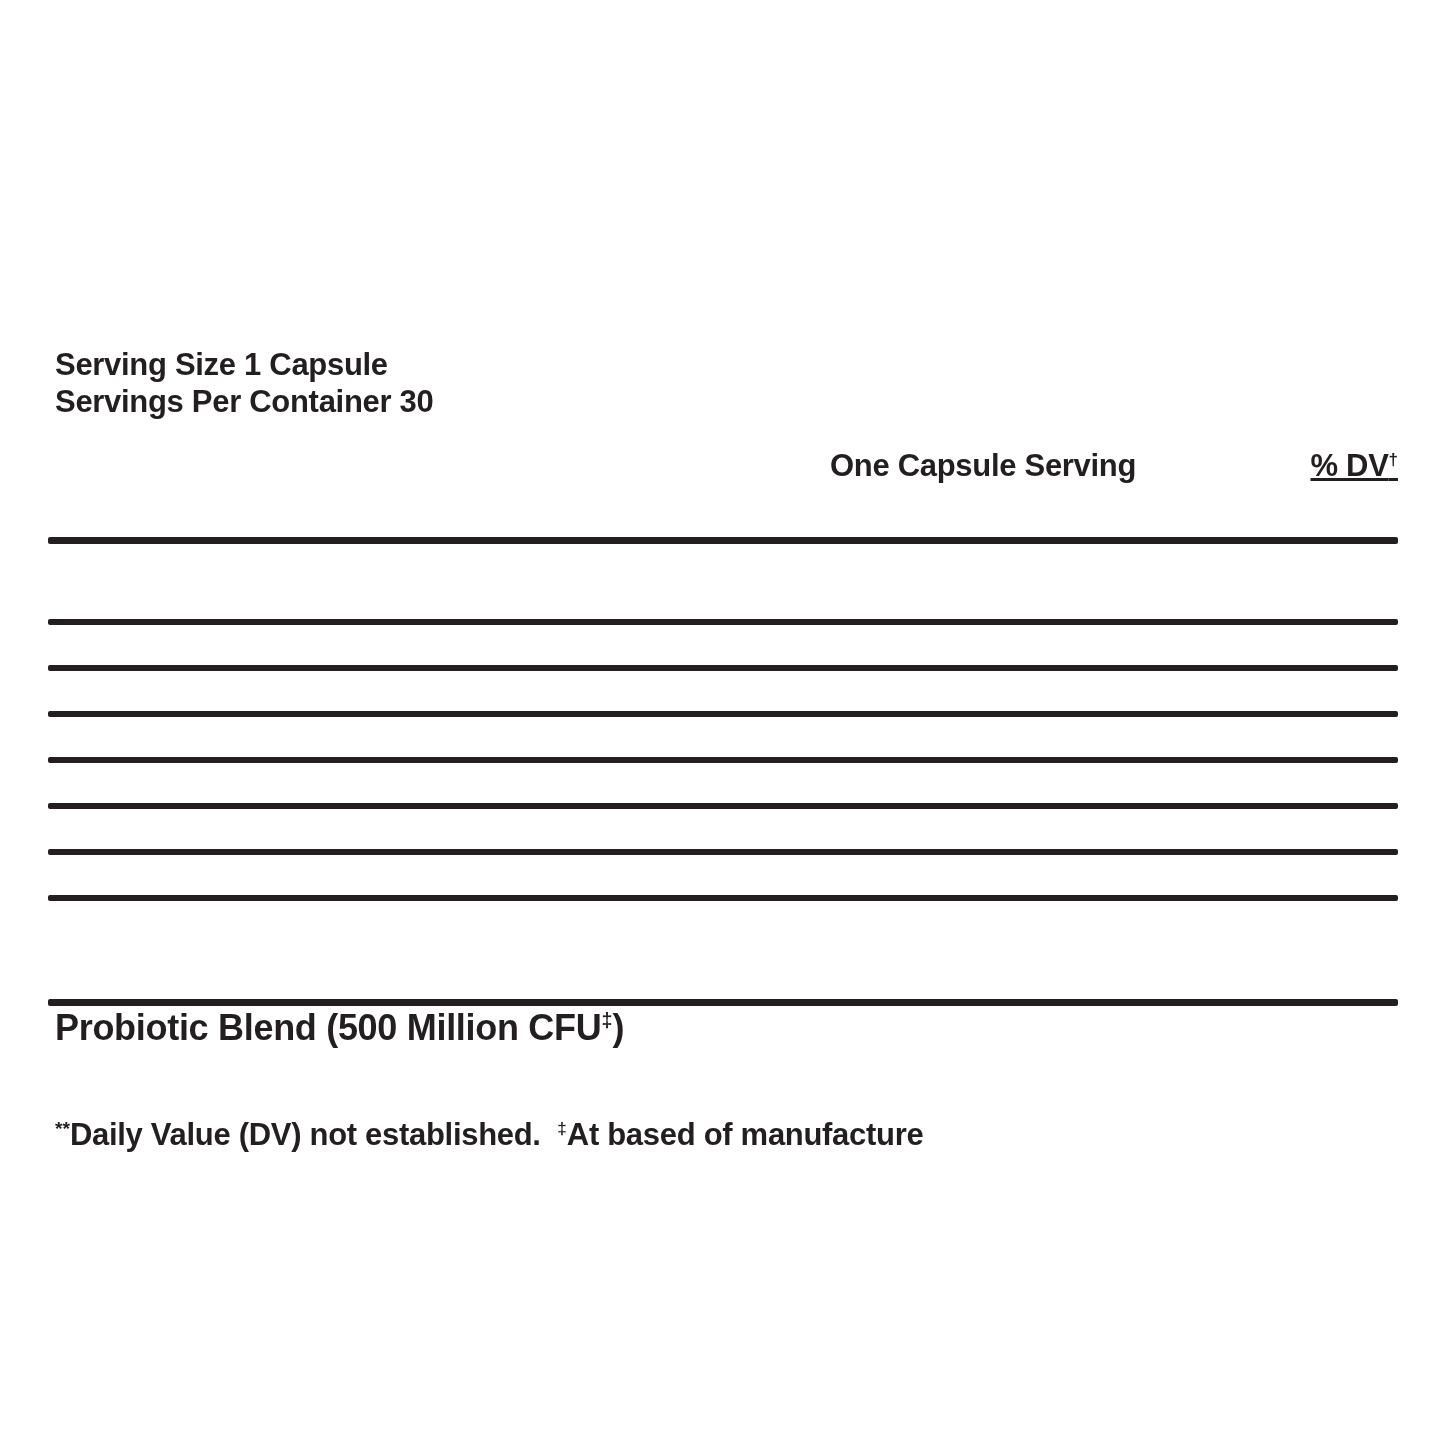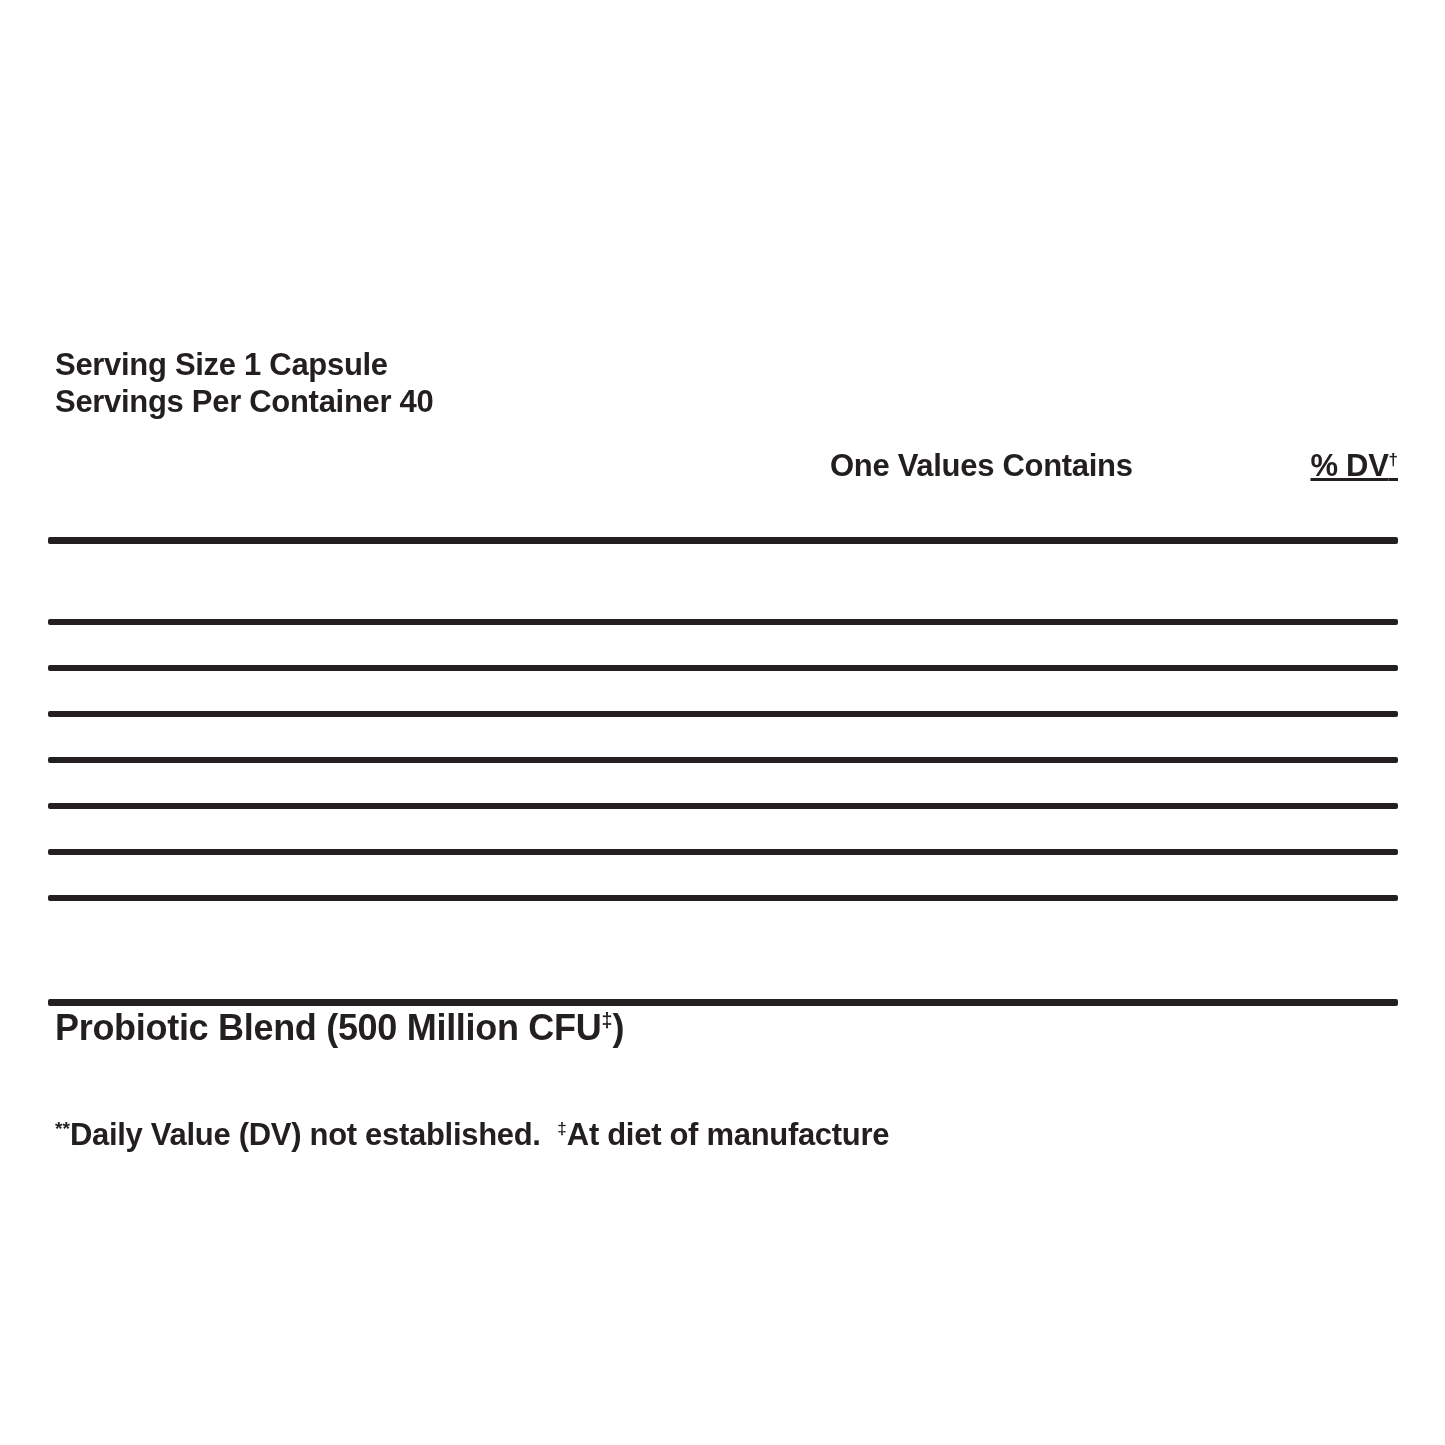--- a/index.html
+++ b/index.html
@@ -77,36 +77,36 @@
     letter-spacing: 0;
   }
 </style>
 </head>
 <body>
 
 <div class="label-canvas">
 
   <div class="serving-info">
     <div>Serving Size 1 Capsule</div>
-    <div>Servings Per Container 40</div>
+    <div>Servings Per Container 30</div>
   </div>
 
-  <div class="col-header-contains">One Values Contains</div>
+  <div class="col-header-contains">One Capsule Serving</div>
 
   <div class="col-header-dv"><span>% DV</span><sup>†</sup></div>
 
   <div class="divider thick" style="top:537px"></div>
   <div class="divider" style="top:619px"></div>
   <div class="divider" style="top:665px"></div>
   <div class="divider" style="top:711px"></div>
   <div class="divider" style="top:757px"></div>
   <div class="divider" style="top:803px"></div>
   <div class="divider" style="top:849px"></div>
   <div class="divider" style="top:895px"></div>
   <div class="divider thick" style="top:999px"></div>
 
   <div class="probiotic-blend"><span>Probiotic Blend (500 Million CFU</span><sup>‡</sup><span>)</span></div>
 
   <div class="footnotes">
-    <div class="footnote-line2"><span class="stars">**</span><span>Daily Value (DV) not established. </span><span>&nbsp;</span><sup>‡</sup><span>At diet of manufacture</span></div>
+    <div class="footnote-line2"><span class="stars">**</span><span>Daily Value (DV) not established. </span><span>&nbsp;</span><sup>‡</sup><span>At based of manufacture</span></div>
   </div>
 
 </div>
 
 </body></html>

